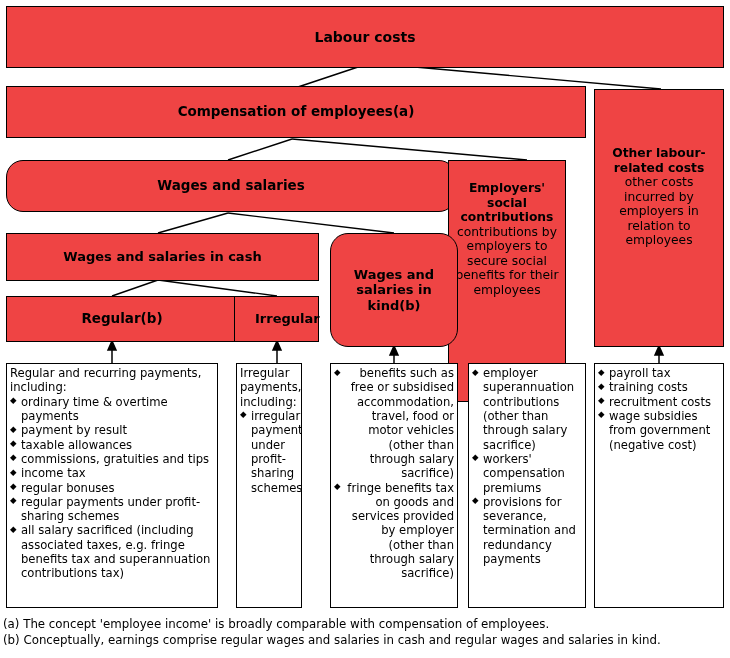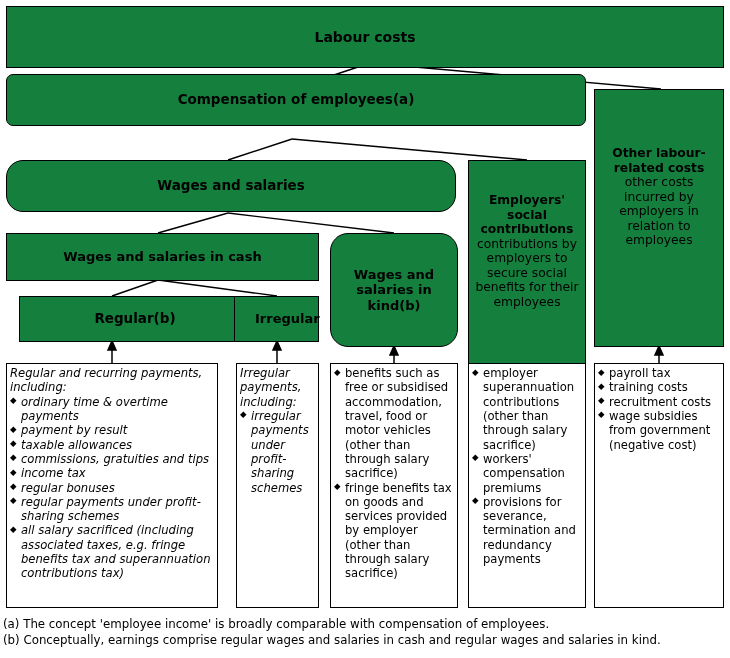--- a/index.html
+++ b/index.html
@@ -16,44 +16,44 @@
   }
   #diagram {
     position: absolute;
     left: 0; top: 0;
     width: 730px; height: 658px;
   }
   .box {
     position: absolute;
     box-sizing: border-box;
     border: 1.6px solid #000;
-    background: #15803d;
+    background: #ef4444;
     display: flex;
     align-items: center;
     justify-content: center;
     text-align: center;
     font-weight: bold;
     color: #000;
     line-height: 1.18;
   }
   .box .inner { padding: 0 4px; width: 100%; }
   .strong-title { font-weight: bold; display: block; }
   .sub-desc { font-weight: normal; display: block; }
 
   
   #box-labour-costs { left: 6px;  top: 6px;   width: 718px; height: 62px; font-size: 14px; }
-  #box-compensation { left: 6px;  top: 74px;  width: 580px; height: 52px; font-size: 13.5px; border-radius: 7px; }
+  #box-compensation { left: 6px;  top: 86px;  width: 580px; height: 52px; font-size: 13.5px; }
   #box-other-labour { left: 594px; top: 89px; width: 130px; height: 258px;
                       align-items: flex-start; padding-top: 56px; font-size: 12.3px; }
   #box-wages-salaries { left: 6px; top: 160px; width: 450px; height: 52px; font-size: 13.5px; border-radius: 17px; }
-  #box-employers-social { left: 468px; top: 160px; width: 118px; height: 242px;
-                          align-items: flex-start; padding-top: 32px; font-size: 12.3px; }
+  #box-employers-social { left: 448px; top: 160px; width: 118px; height: 242px;
+                          align-items: flex-start; padding-top: 20px; font-size: 12.3px; }
   #box-wages-cash { left: 6px; top: 233px; width: 313px; height: 48px; font-size: 13px; }
   #box-wages-kind { left: 330px; top: 233px; width: 128px; height: 114px; font-size: 13px; border-radius: 18px; }
-  #box-regular { left: 6px; top: 296px; width: 232px; height: 46px; font-size: 13.5px; margin-left: 13px; }
+  #box-regular { left: 6px; top: 296px; width: 232px; height: 46px; font-size: 13.5px; }
   #box-irregular { left: 234px; top: 296px; width: 85px; height: 46px; font-size: 13px; padding-left: 20px; }
 
   
   .detail {
     position: absolute;
     box-sizing: border-box;
     border: 1.6px solid #000;
     background: #ffffff;
     font-size: 11.6px;
     line-height: 1.235;
@@ -76,23 +76,23 @@
   }
   .detail li::before {
     content: "\25C6";
     position: absolute;
     left: 0;
     top: -0.5px;
     font-size: 8.5px;
     line-height: 1.55;
   }
 
-  #detail-regular    { left: 6px;   top: 363px; width: 212px; height: 245px; font-style: italic; }
-  #detail-irregular  { left: 236px; top: 363px; width: 83px;  height: 245px; font-style: italic; }
-  #detail-kind       { left: 330px; top: 363px; width: 128px; height: 245px; }
+  #detail-regular    { left: 6px;   top: 363px; width: 212px; height: 245px; }
+  #detail-irregular  { left: 236px; top: 363px; width: 66px;  height: 245px; }
+  #detail-kind       { left: 330px; top: 363px; width: 128px; height: 245px; text-align: right; }
   #detail-social     { left: 468px; top: 363px; width: 118px; height: 245px; }
   #detail-other      { left: 594px; top: 363px; width: 130px; height: 245px; }
 
   
   #footnotes {
     position: absolute;
     left: 3px;
     top: 616px;
     width: 724px;
     font-size: 11.8px;

